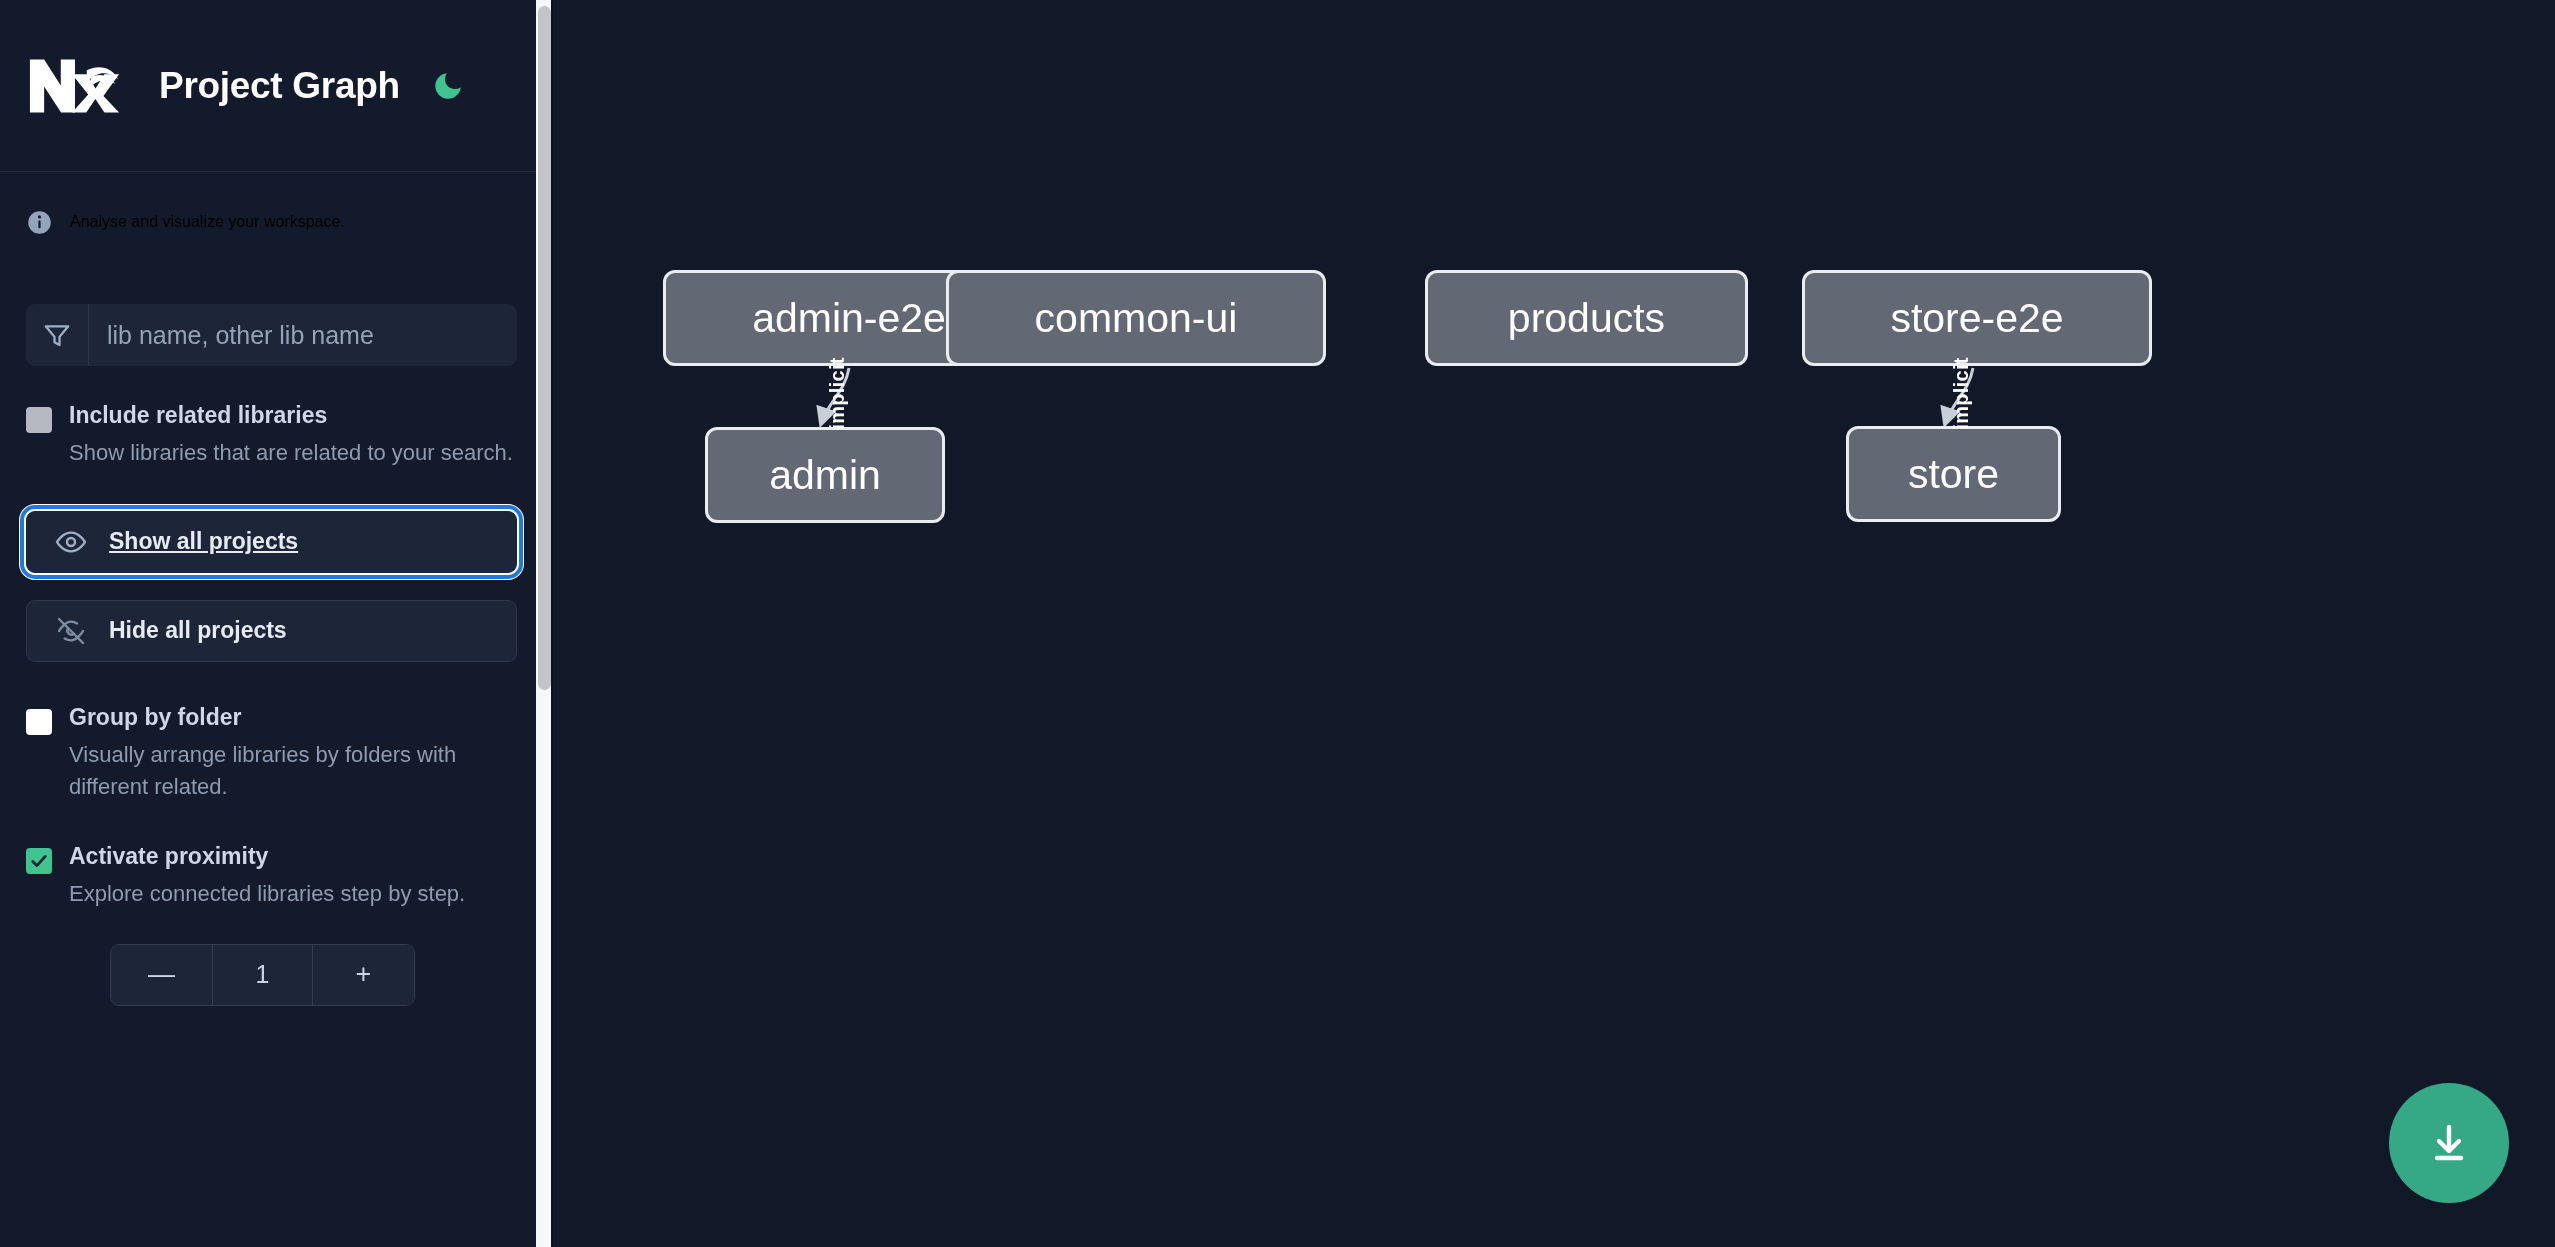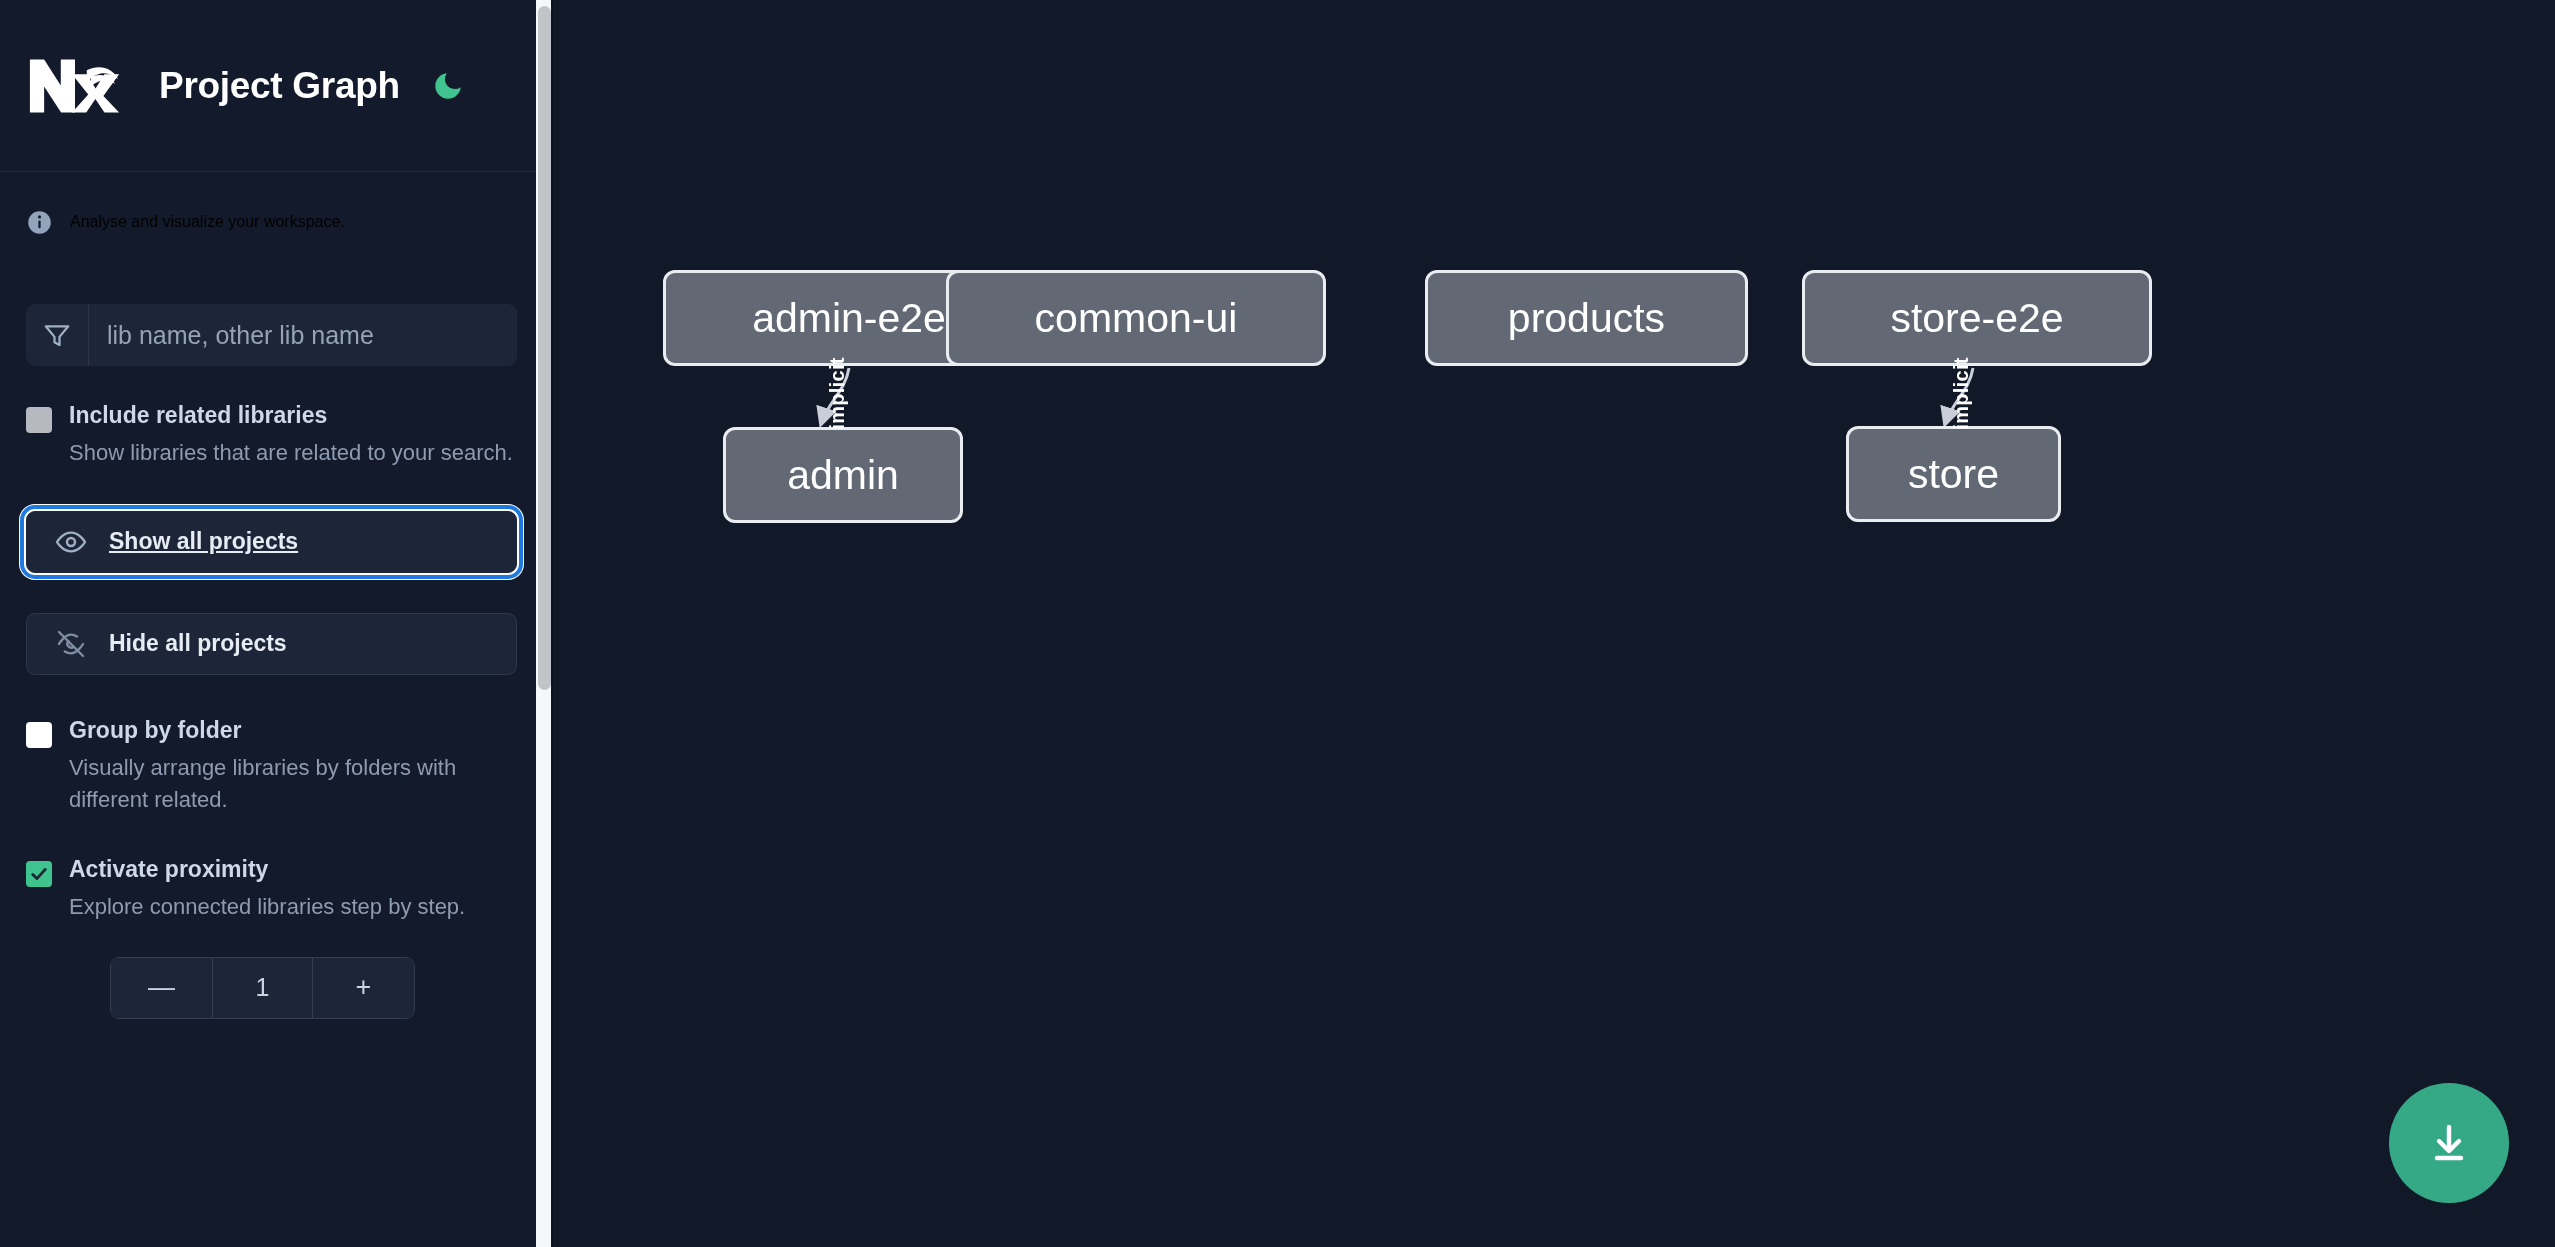--- a/index.html
+++ b/index.html
@@ -170,21 +170,21 @@
     cursor: pointer;
     font-family: "Liberation Sans", sans-serif;
   }
   .action-btn.focused {
     outline: 4px solid #1f7ae0;
     outline-offset: 2px;
     box-shadow: 0 0 0 7px #ffffff;
     border-color: #1d2638;
     text-decoration: underline;
   }
-  .action-btn + .action-btn { margin-top: 40px; text-align: center; }
+  .action-btn + .action-btn { margin-top: 27px; text-align: center; }
   .btn-icon { width: 32px; height: 32px; flex: 0 0 32px; }
 
   
   .stepper-wrap { padding: 0 26px; margin-top: 34px; display: flex; }
   .stepper {
     display: flex;
     height: 62px;
     border: 1px solid #333e52;
     border-radius: 9px;
     overflow: hidden;
@@ -396,21 +396,21 @@
       </g>
       <g>
         <path d="M1420 368 C 1416 392, 1400 400, 1392 424" fill="none" stroke="#c9ced8" stroke-width="3" marker-end="url(#arrow)"></path>
       </g>
     </svg>
 
     <div class="node" style="left:110px;top:270px;width:372px;height:96px;">admin-e2e</div>
     <div class="node" style="left:872px;top:270px;width:323px;height:96px;">products</div>
     <div class="node" style="left:393px;top:270px;width:380px;height:96px;left:393px;">common-ui</div>
     <div class="node" style="left:1249px;top:270px;width:350px;height:96px;">store-e2e</div>
-    <div class="node" style="left:170px;top:427px;width:240px;height:96px;">admin</div>
+    <div class="node" style="left:152px;top:427px;width:240px;height:96px;">admin</div>
     <div class="node" style="left:1293px;top:426px;width:215px;height:96px;">store</div>
 
     <div class="edge-label" style="left:248px;top:382px;">implicit</div>
     <div class="edge-label" style="left:1372px;top:382px;">implicit</div>
 
     <button id="download-fab">
       <svg width="48" height="48" viewBox="0 0 24 24" fill="none" stroke="#ffffff" stroke-width="2.2" stroke-linecap="round" stroke-linejoin="round">
         <line x1="12" y1="4" x2="12" y2="15"></line>
         <polyline points="7,11 12,16 17,11"></polyline>
         <line x1="6" y1="19.5" x2="18" y2="19.5"></line>

